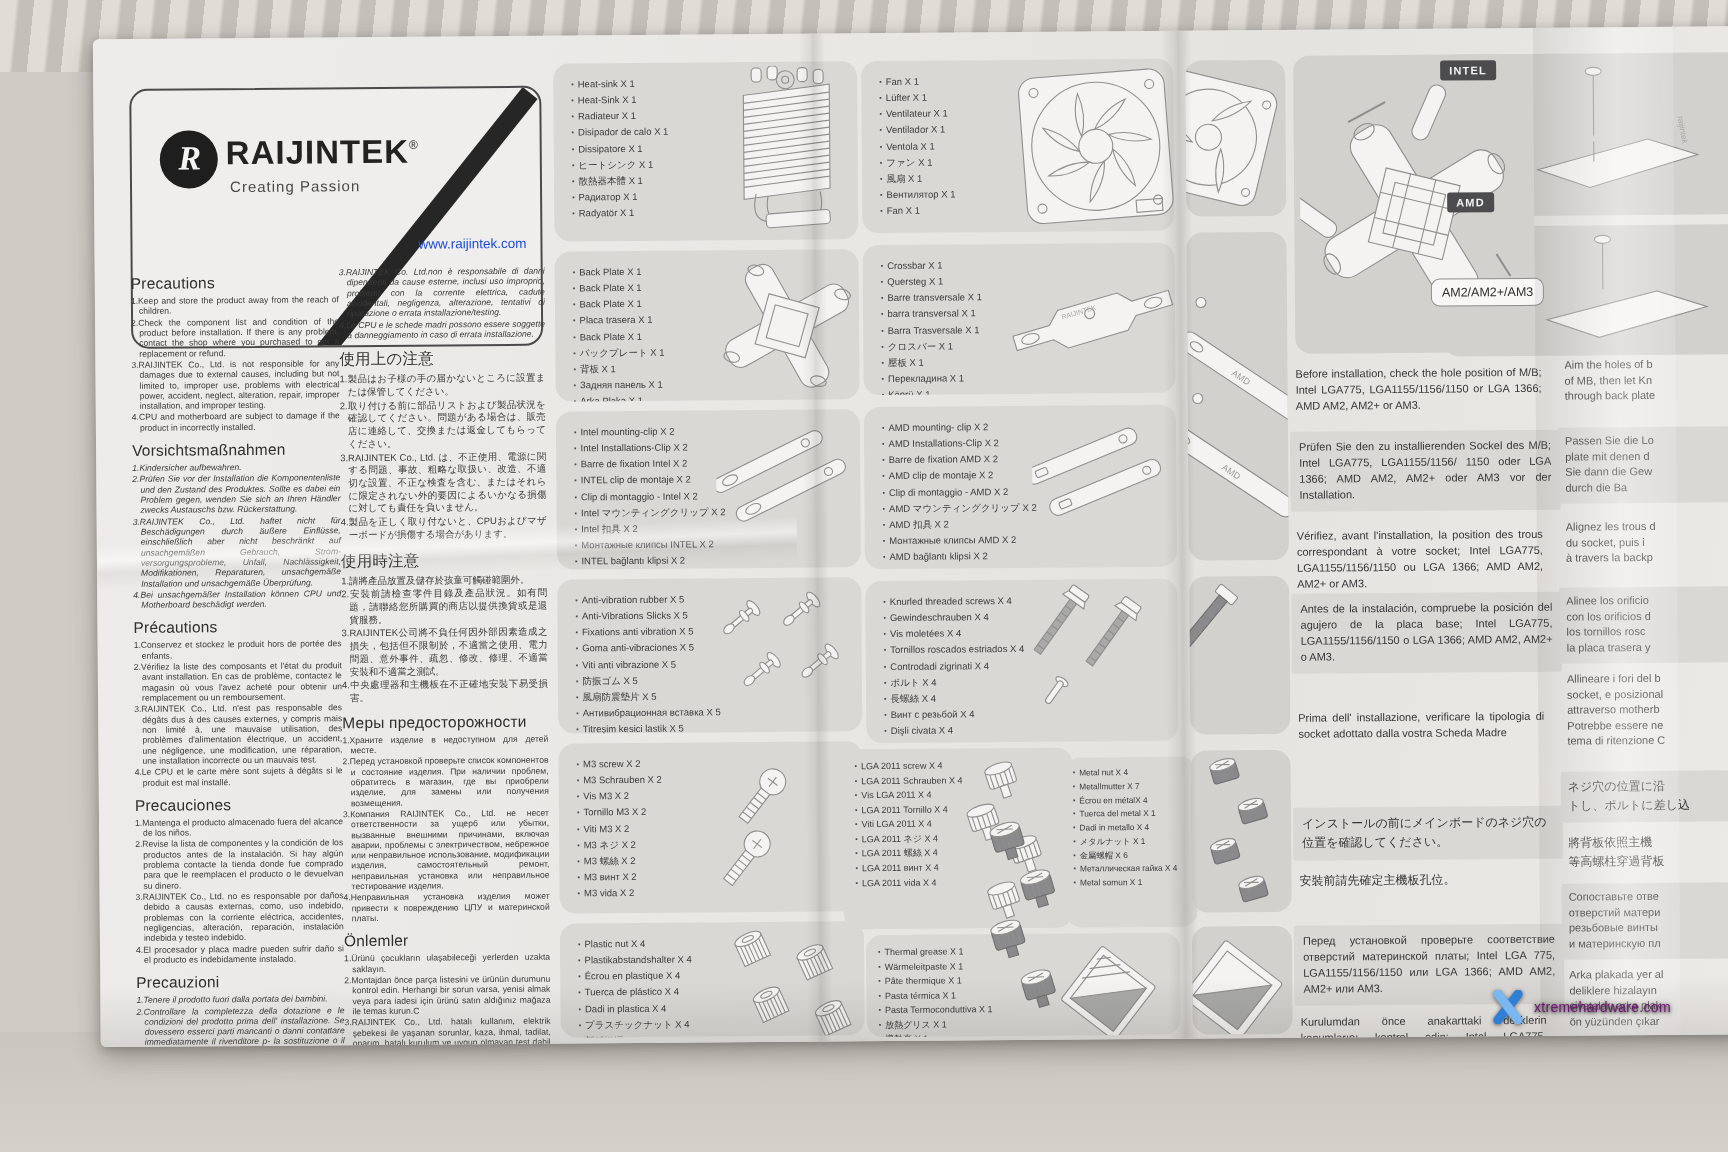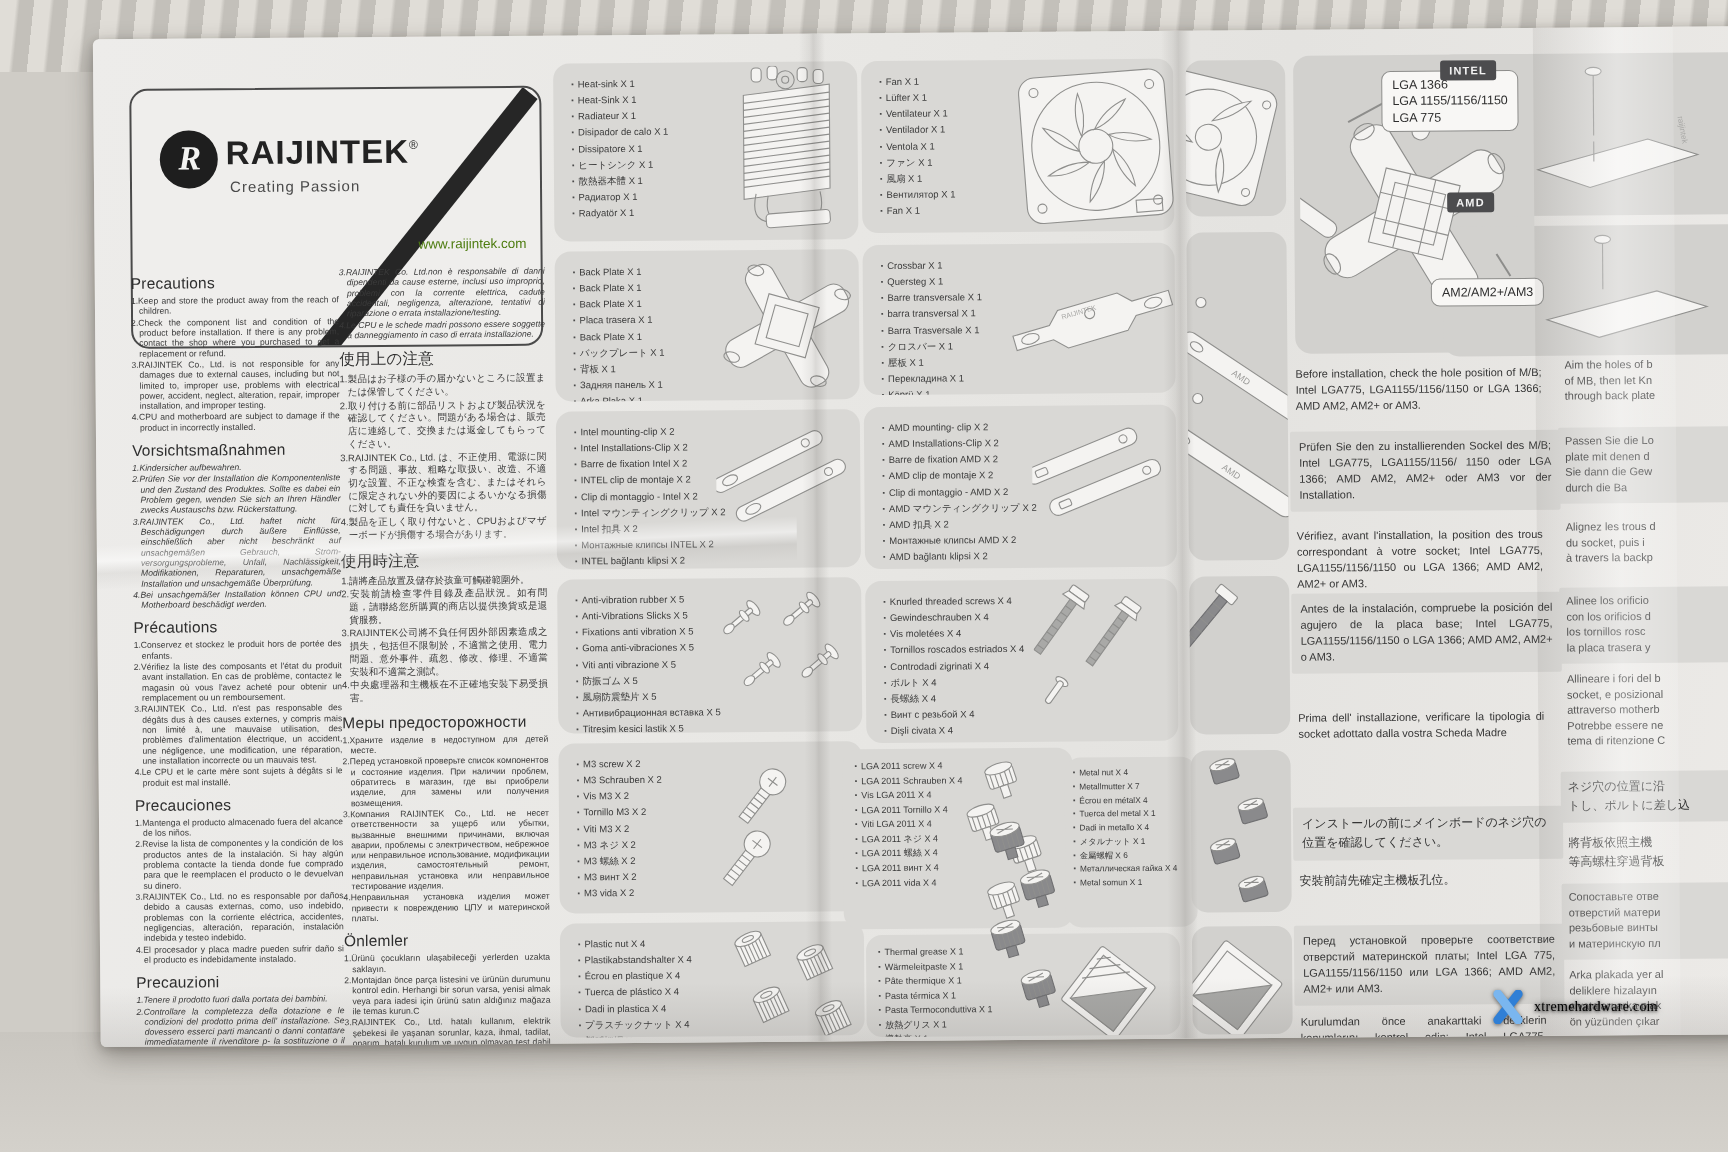--- a/index.html
+++ b/index.html
@@ -37,21 +37,21 @@
     position:absolute;left:36px;top:50px;width:408px;height:256px;
     border:2px solid #4a4a4a;border-radius:18px;background:#efeeec;overflow:hidden;
   }
   .logo-stripe{position:absolute;left:130px;top:124px;width:330px;height:19px;background:#262626;transform:rotate(129deg);}
   .logo-mark{position:absolute;left:28px;top:40px;width:58px;height:58px;border-radius:50%;background:#1e1e1e;
     display:flex;align-items:center;justify-content:center;}
   .logo-mark span{color:#f4f4f2;font-size:34px;font-weight:bold;font-style:italic;font-family:"Liberation Serif",serif;transform:translate(1px,-1px);}
   .brand-name{position:absolute;left:94px;top:44px;font-size:33px;font-weight:bold;letter-spacing:1px;color:#222;}
   .brand-reg{font-size:12px;vertical-align:14px;font-weight:normal;}
   .brand-tagline{position:absolute;left:98px;top:88px;font-size:15px;letter-spacing:1px;color:#4a4a4a;}
-  .brand-site{position:absolute;right:14px;top:148px;font-size:13.5px;color:#4d7c0f;}
+  .brand-site{position:absolute;right:14px;top:148px;font-size:13.5px;color:#1d4ed8;}
   
   .textcol{position:absolute;}
   .textcol .sec{margin-bottom:9px;}
   .textcol h2{margin:0 0 3px 0;font-size:15.5px;font-weight:500;color:#2e2e2e;letter-spacing:.2px;}
   .pre-items{list-style:none;margin:0;padding:0;font-size:8.6px;line-height:1.2;text-align:justify;color:#3a3a3a;}
   .pre-items li{padding-left:8px;text-indent:-8px;margin:0 0 1px 0;}
   .italic .pre-items li{font-style:italic;}
   .cjk-items{font-size:9.5px;line-height:1.34;}
   #col1{left:36px;top:236px;width:208px;}
   #col2{left:244px;top:230px;width:206px;}
@@ -76,21 +76,21 @@
   .callout-line{position:absolute;height:1.5px;background:#8d8d8b;z-index:11;}
   .note{position:absolute;left:1200px;width:246px;font-size:11px;line-height:1.46;text-align:justify;color:#353535;z-index:5;}
   .note.band{left:1194px;width:252px;background:#d9d8d5;padding:7px 9px 9px;border-radius:2px;}
   .note.cjk{font-size:12px;line-height:1.55;text-align:left;}
   .edge-note{position:absolute;left:1469px;width:260px;font-size:11px;line-height:1.42;color:#353535;z-index:5;}
   .edge-note.band{left:1462px;width:286px;background:#d9d8d5;padding:6px 0 8px 7px;border-radius:2px;}
   .edge-note .frag{white-space:nowrap;overflow:hidden;}
   .edge-note.cjk{font-size:12px;line-height:1.55;}
   
   .watermark{position:absolute;left:1488px;top:990px;display:flex;align-items:center;gap:6px;z-index:60;}
-  .watermark .wm-text{color:#000000;font-size:14px;letter-spacing:.3px;text-shadow:0 1px 3px rgba(15,15,15,.85),0 0 6px rgba(15,15,15,.5);font-family:Liberation Serif, serif;}
+  .watermark .wm-text{color:#701a75;font-size:14px;letter-spacing:.3px;text-shadow:0 1px 3px rgba(15,15,15,.85),0 0 6px rgba(15,15,15,.5);}
   .wm-x{filter:drop-shadow(0 1px 2px rgba(15,15,15,.6));}
 </style>
 </head>
 <body>
 
 <div class="backdrop-stripes"></div>
 <div class="backdrop-bottom"></div>
 
 <div class="paper">
 
@@ -694,25 +694,20 @@
         <path d="M76 120h76M76 146h76M101 95v76M127 95v76"></path>
         <ellipse cx="46" cy="65" rx="7" ry="11" transform="rotate(45 46 65)"></ellipse>
         <ellipse cx="182" cy="65" rx="7" ry="11" transform="rotate(-45 182 65)"></ellipse>
         <ellipse cx="46" cy="201" rx="7" ry="11" transform="rotate(-45 46 201)"></ellipse>
         <ellipse cx="182" cy="201" rx="7" ry="11" transform="rotate(45 182 201)"></ellipse>
         <rect class="f" x="-22" y="150" width="66" height="17" rx="8" transform="rotate(22 11 158)"></rect>
         <rect class="f" x="96" y="2" width="17" height="58" rx="8" transform="rotate(10 104 30)"></rect>
       </g>
     </svg>
   </div>
-  <div class="callout" style="left:1288px;top:42px">
-    <div>LGA 1366</div>
-    <div>LGA 1155/1156/1150</div>
-    <div>LGA 775</div>
-  </div>
   <div class="callout-line" style="left:1252px;top:82px;width:42px;transform:rotate(-28deg)"></div>
   <div class="callout" style="left:1336px;top:250px">AM2/AM2+/AM3</div>
   <div class="callout-line" style="left:1396px;top:236px;width:26px;transform:rotate(58deg)"></div>
 
   <div class="panel darker" style="left:1344px;top:26px;width:400px;height:162px">
     <svg class="art" style="left:60px;top:4px" width="240" height="156" viewBox="0 0 240 156">
       <ellipse class="f" cx="96" cy="14" rx="8" ry="4"></ellipse>
       <line x1="96" y1="18" x2="96" y2="78"></line>
       <path class="f" d="M40 112 L150 82 L200 98 L92 130 Z"></path>
       <line x1="96" y1="84" x2="96" y2="104"></line>

